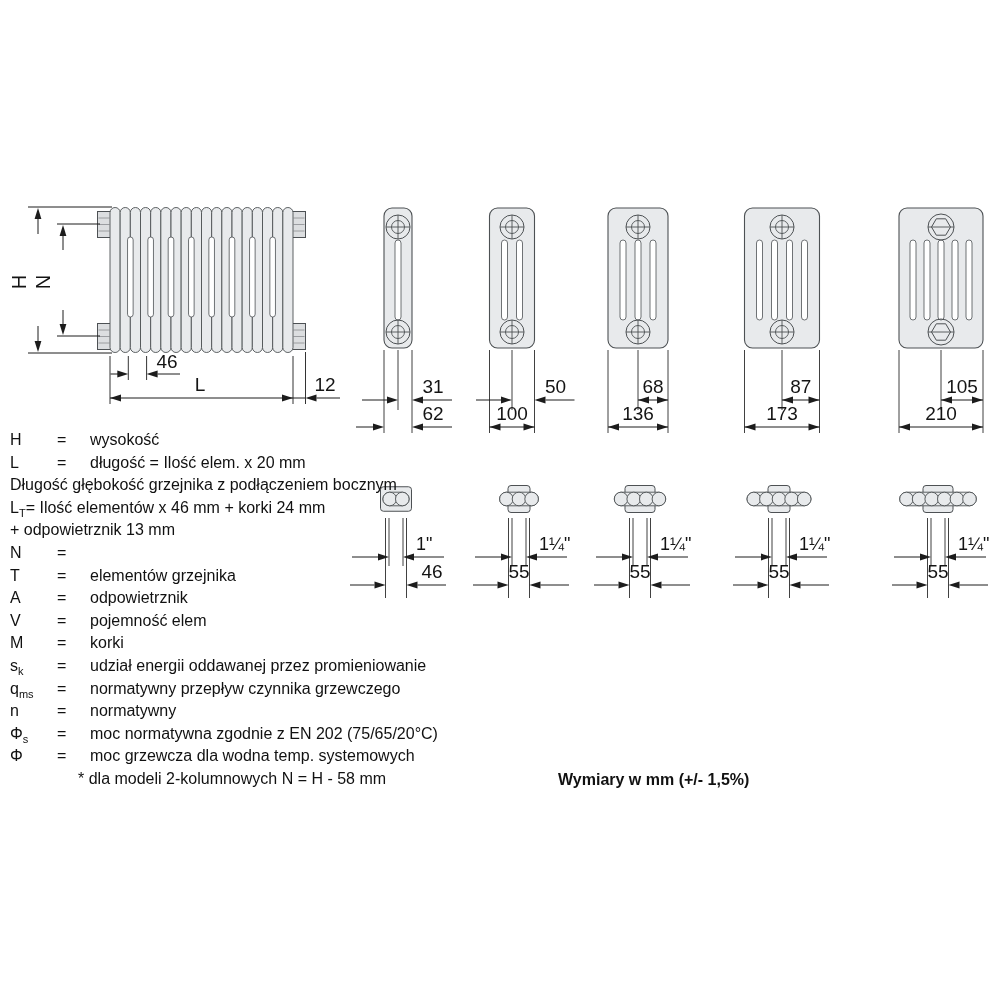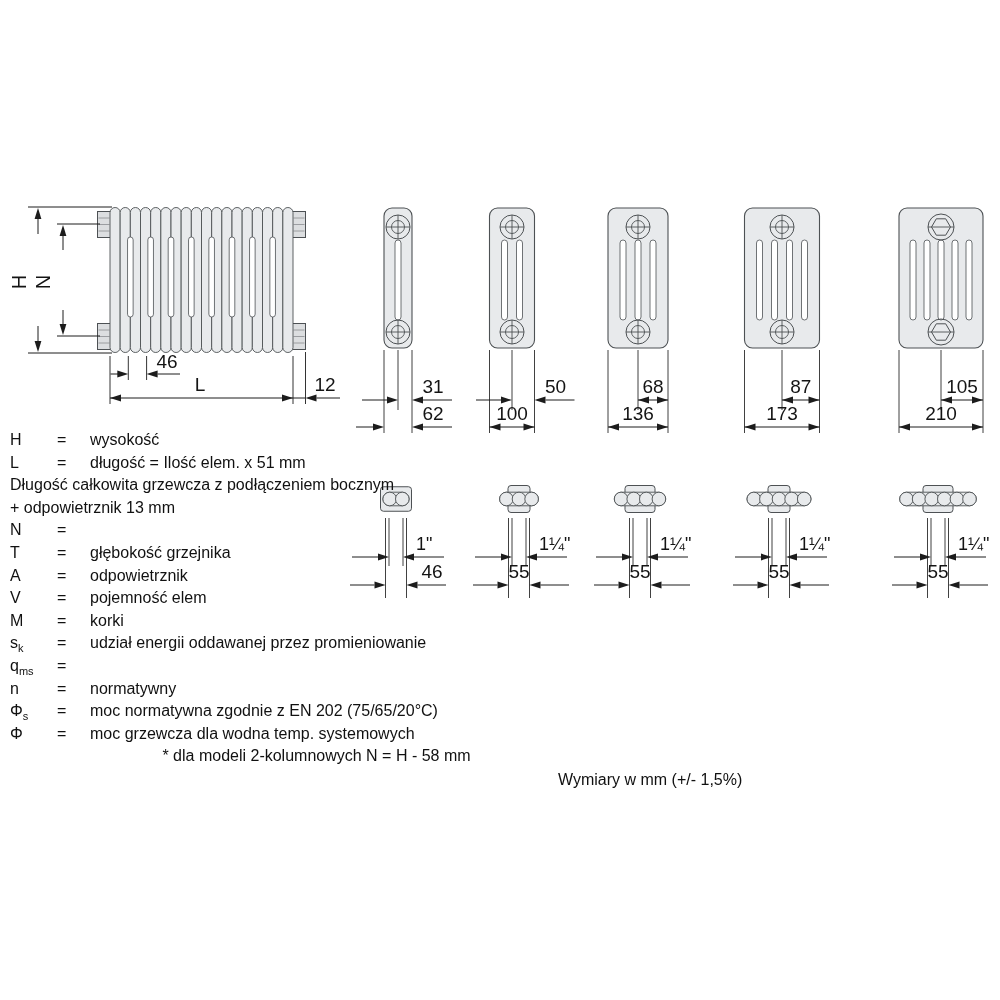--- a/index.html
+++ b/index.html
@@ -4,23 +4,23 @@
 <style>
   html,body{margin:0;padding:0;background:#fff;}
   #page{position:relative;width:1000px;height:1000px;background:#ffffff;overflow:hidden;
         font-family:"Liberation Sans",sans-serif;color:#111;}
   #drawing{position:absolute;left:0;top:0;}
   #legend{position:absolute;left:10px;top:429px;width:545px;font-size:16px;color:#111;}
   .legend-row{height:22.6px;line-height:22.6px;white-space:nowrap;display:flex;}
   .legend-row .sym{width:47px;flex:none;}
   .legend-row .eq{width:33px;flex:none;}
   .legend-row .def{flex:none;}
-  .legend-row.indent{padding-left:68px;justify-content:center;}
+  .legend-row.indent{padding-left:68px;}
   sub{font-size:11px;}
-  #note{position:absolute;left:558px;top:771px;font-size:16px;color:#111;white-space:nowrap;}
+  #note{position:absolute;left:558px;top:771px;font-size:16px;color:#111;white-space:nowrap;font-weight:bold;}
   text{fill:#141414;}
 </style>
 </head>
 <body>
 
 <div id="page">
   <svg id="drawing" width="1000" height="1000" viewBox="0 0 1000 1000">
       <g>
         <g>
           <rect x="97.5" y="211.5" width="13" height="26" fill="#dcdee0" stroke="#4d5154" stroke-width="1"></rect>
@@ -344,36 +344,40 @@
 
   <div id="legend">
       <div class="legend-row">
         <span class="sym">H</span>
         <span class="eq">=</span>
         <span class="def">wysokość</span>
       </div>
       <div class="legend-row">
         <span class="sym">L</span>
         <span class="eq">=</span>
-        <span class="def">długość = Ilość elem. x 51 mm</span>
-      </div>
-      <div class="legend-row">
-        <span>Długość całkowita grzewcza z podłączeniem bocznym</span>
+        <span class="def">długość = Ilość elem. x 20 mm</span>
+      </div>
+      <div class="legend-row">
+        <span>Długość głębokość grzejnika z podłączeniem bocznym</span>
+      </div>
+      <div class="legend-row">
+        <span>L<sub>T</sub></span>
+        <span> = Ilość elementów x 46 mm + korki 24 mm</span>
       </div>
       <div class="legend-row">
         <span>+ odpowietrznik 13 mm</span>
       </div>
       <div class="legend-row">
         <span class="sym">N</span>
         <span class="eq">=</span>
       </div>
       <div class="legend-row">
         <span class="sym">T</span>
         <span class="eq">=</span>
-        <span class="def">głębokość grzejnika</span>
+        <span class="def">elementów grzejnika</span>
       </div>
       <div class="legend-row">
         <span class="sym">A</span>
         <span class="eq">=</span>
         <span class="def">odpowietrznik</span>
       </div>
       <div class="legend-row">
         <span class="sym">V</span>
         <span class="eq">=</span>
         <span class="def">pojemność elem</span>
@@ -384,20 +388,21 @@
         <span class="def">korki</span>
       </div>
       <div class="legend-row">
         <span class="sym">s<sub>k</sub></span>
         <span class="eq">=</span>
         <span class="def">udział energii oddawanej przez promieniowanie</span>
       </div>
       <div class="legend-row">
         <span class="sym">q<sub>ms</sub></span>
         <span class="eq">=</span>
+        <span class="def">normatywny przepływ czynnika grzewczego</span>
       </div>
       <div class="legend-row">
         <span class="sym">n</span>
         <span class="eq">=</span>
         <span class="def">normatywny</span>
       </div>
       <div class="legend-row">
         <span class="sym">Φ<sub>s</sub></span>
         <span class="eq">=</span>
         <span class="def">moc normatywna zgodnie z EN 202 (75/65/20°C)</span>

